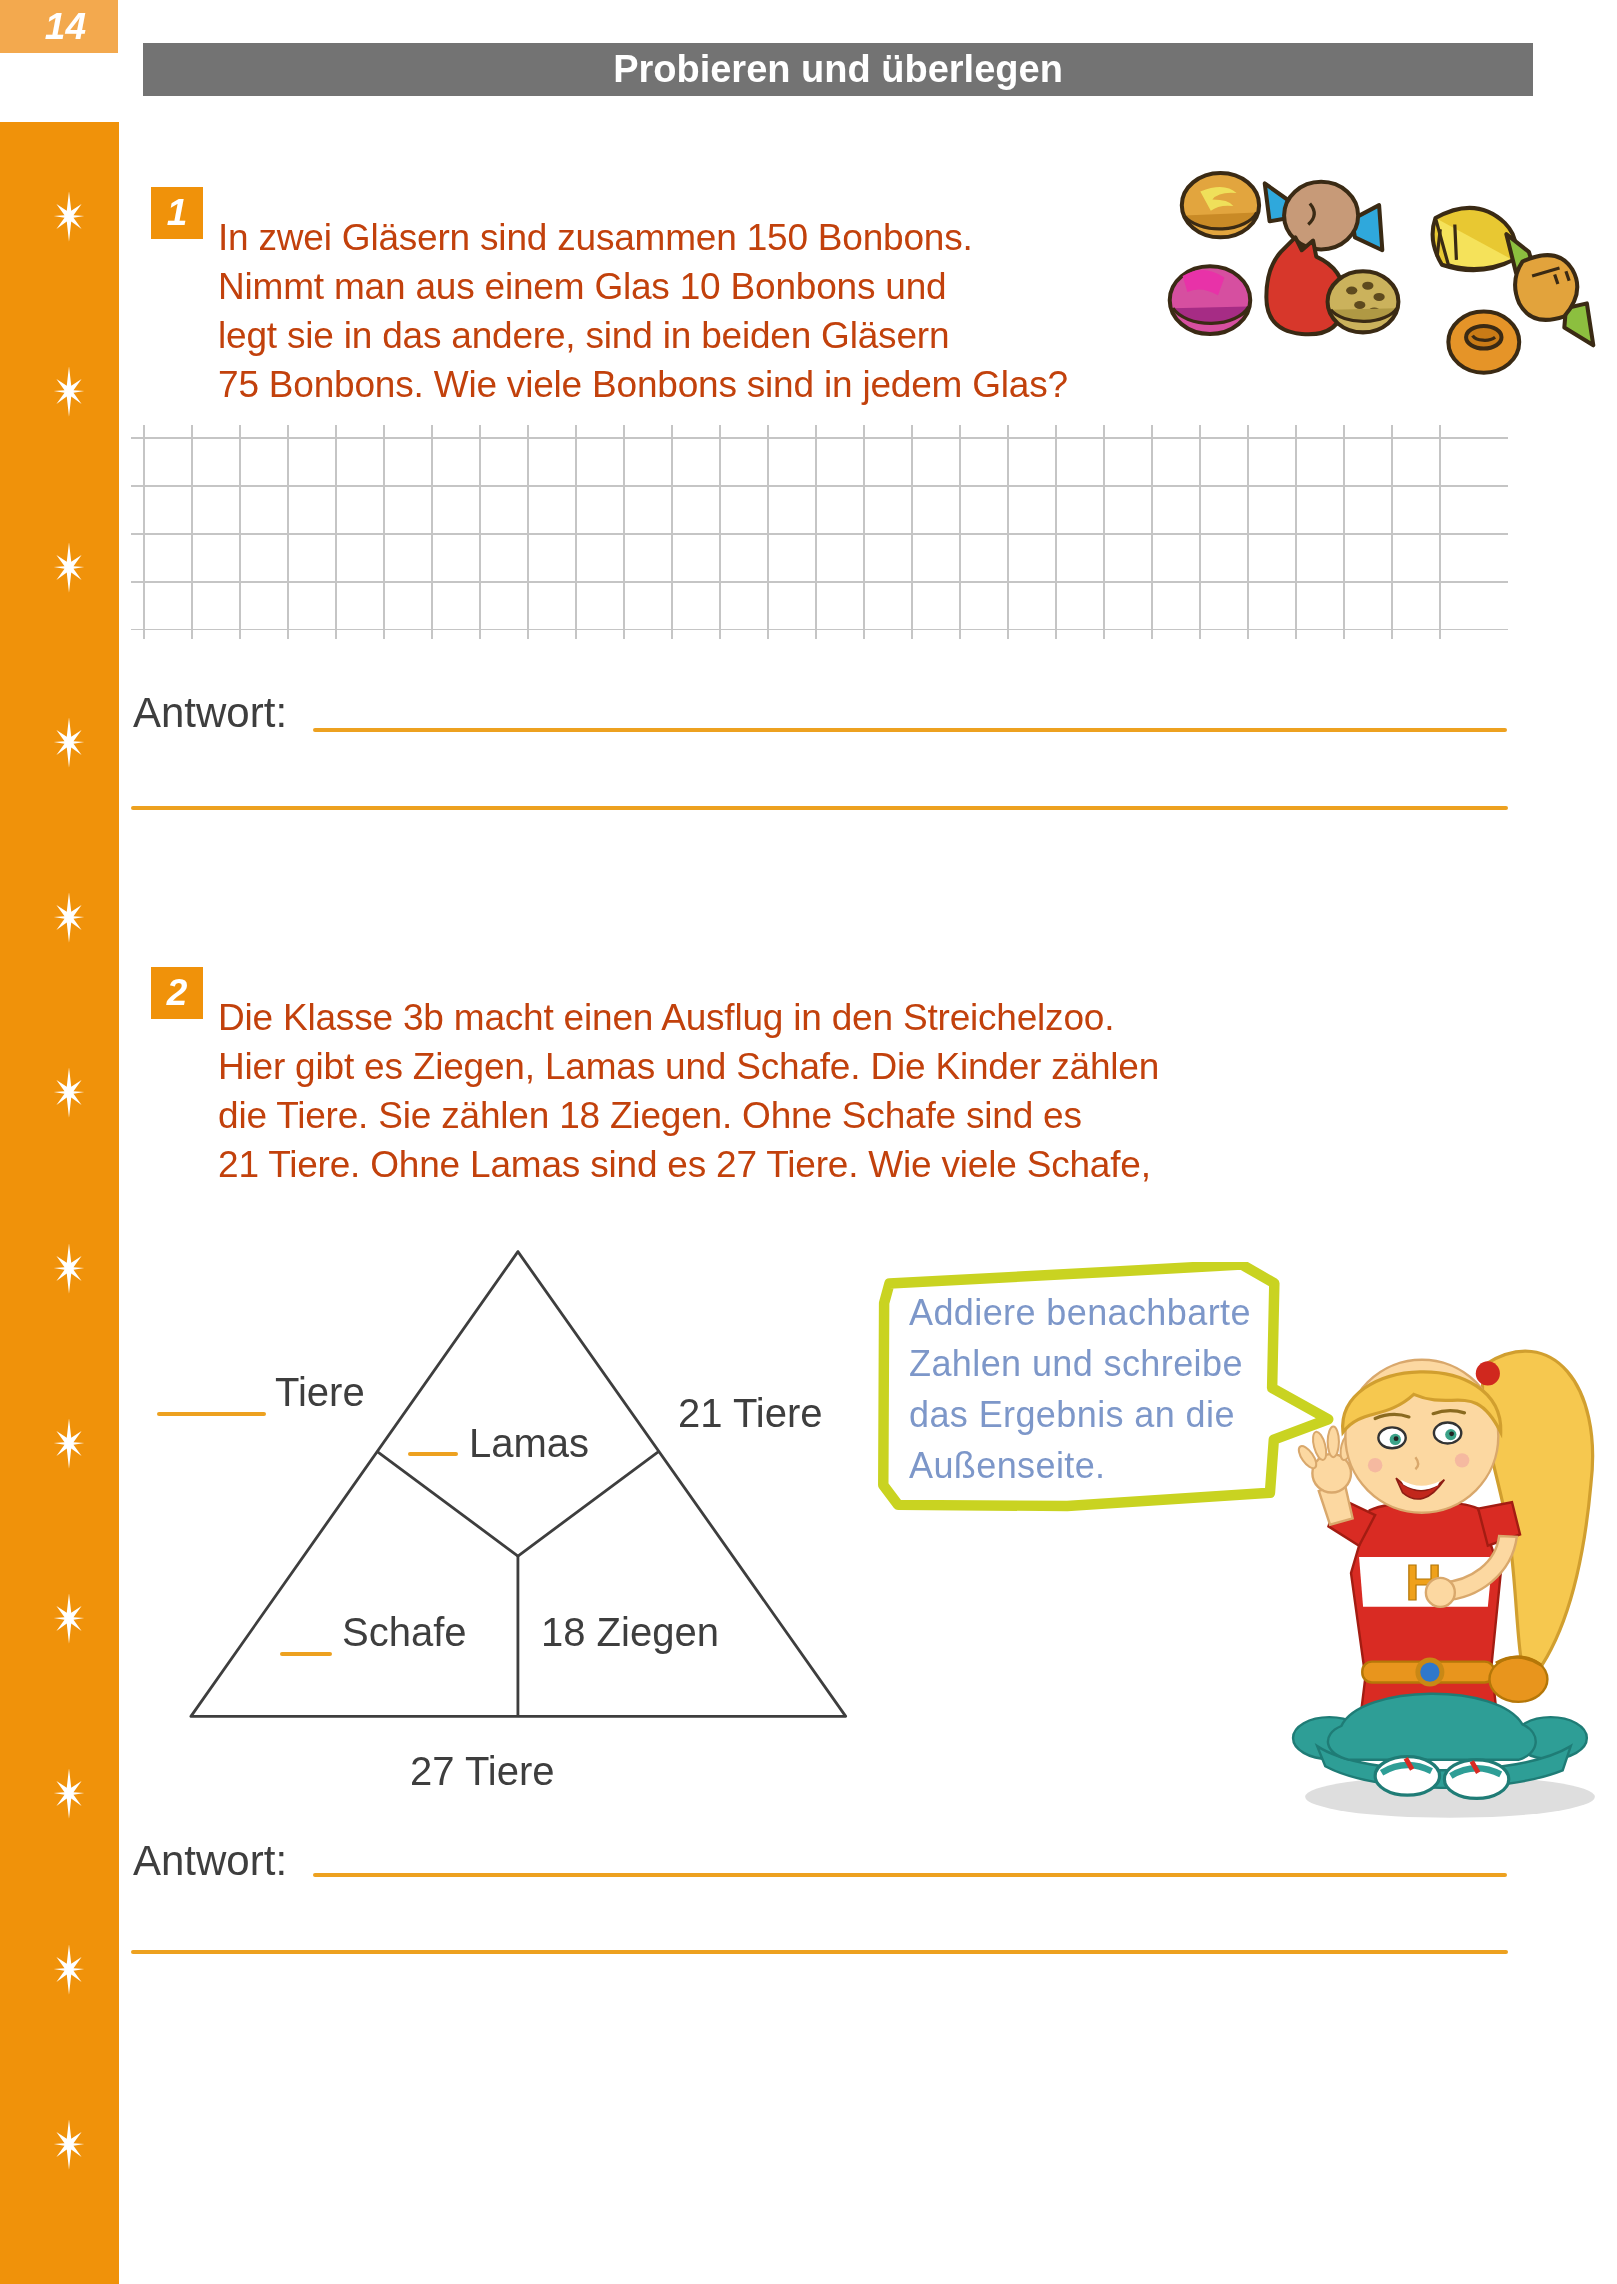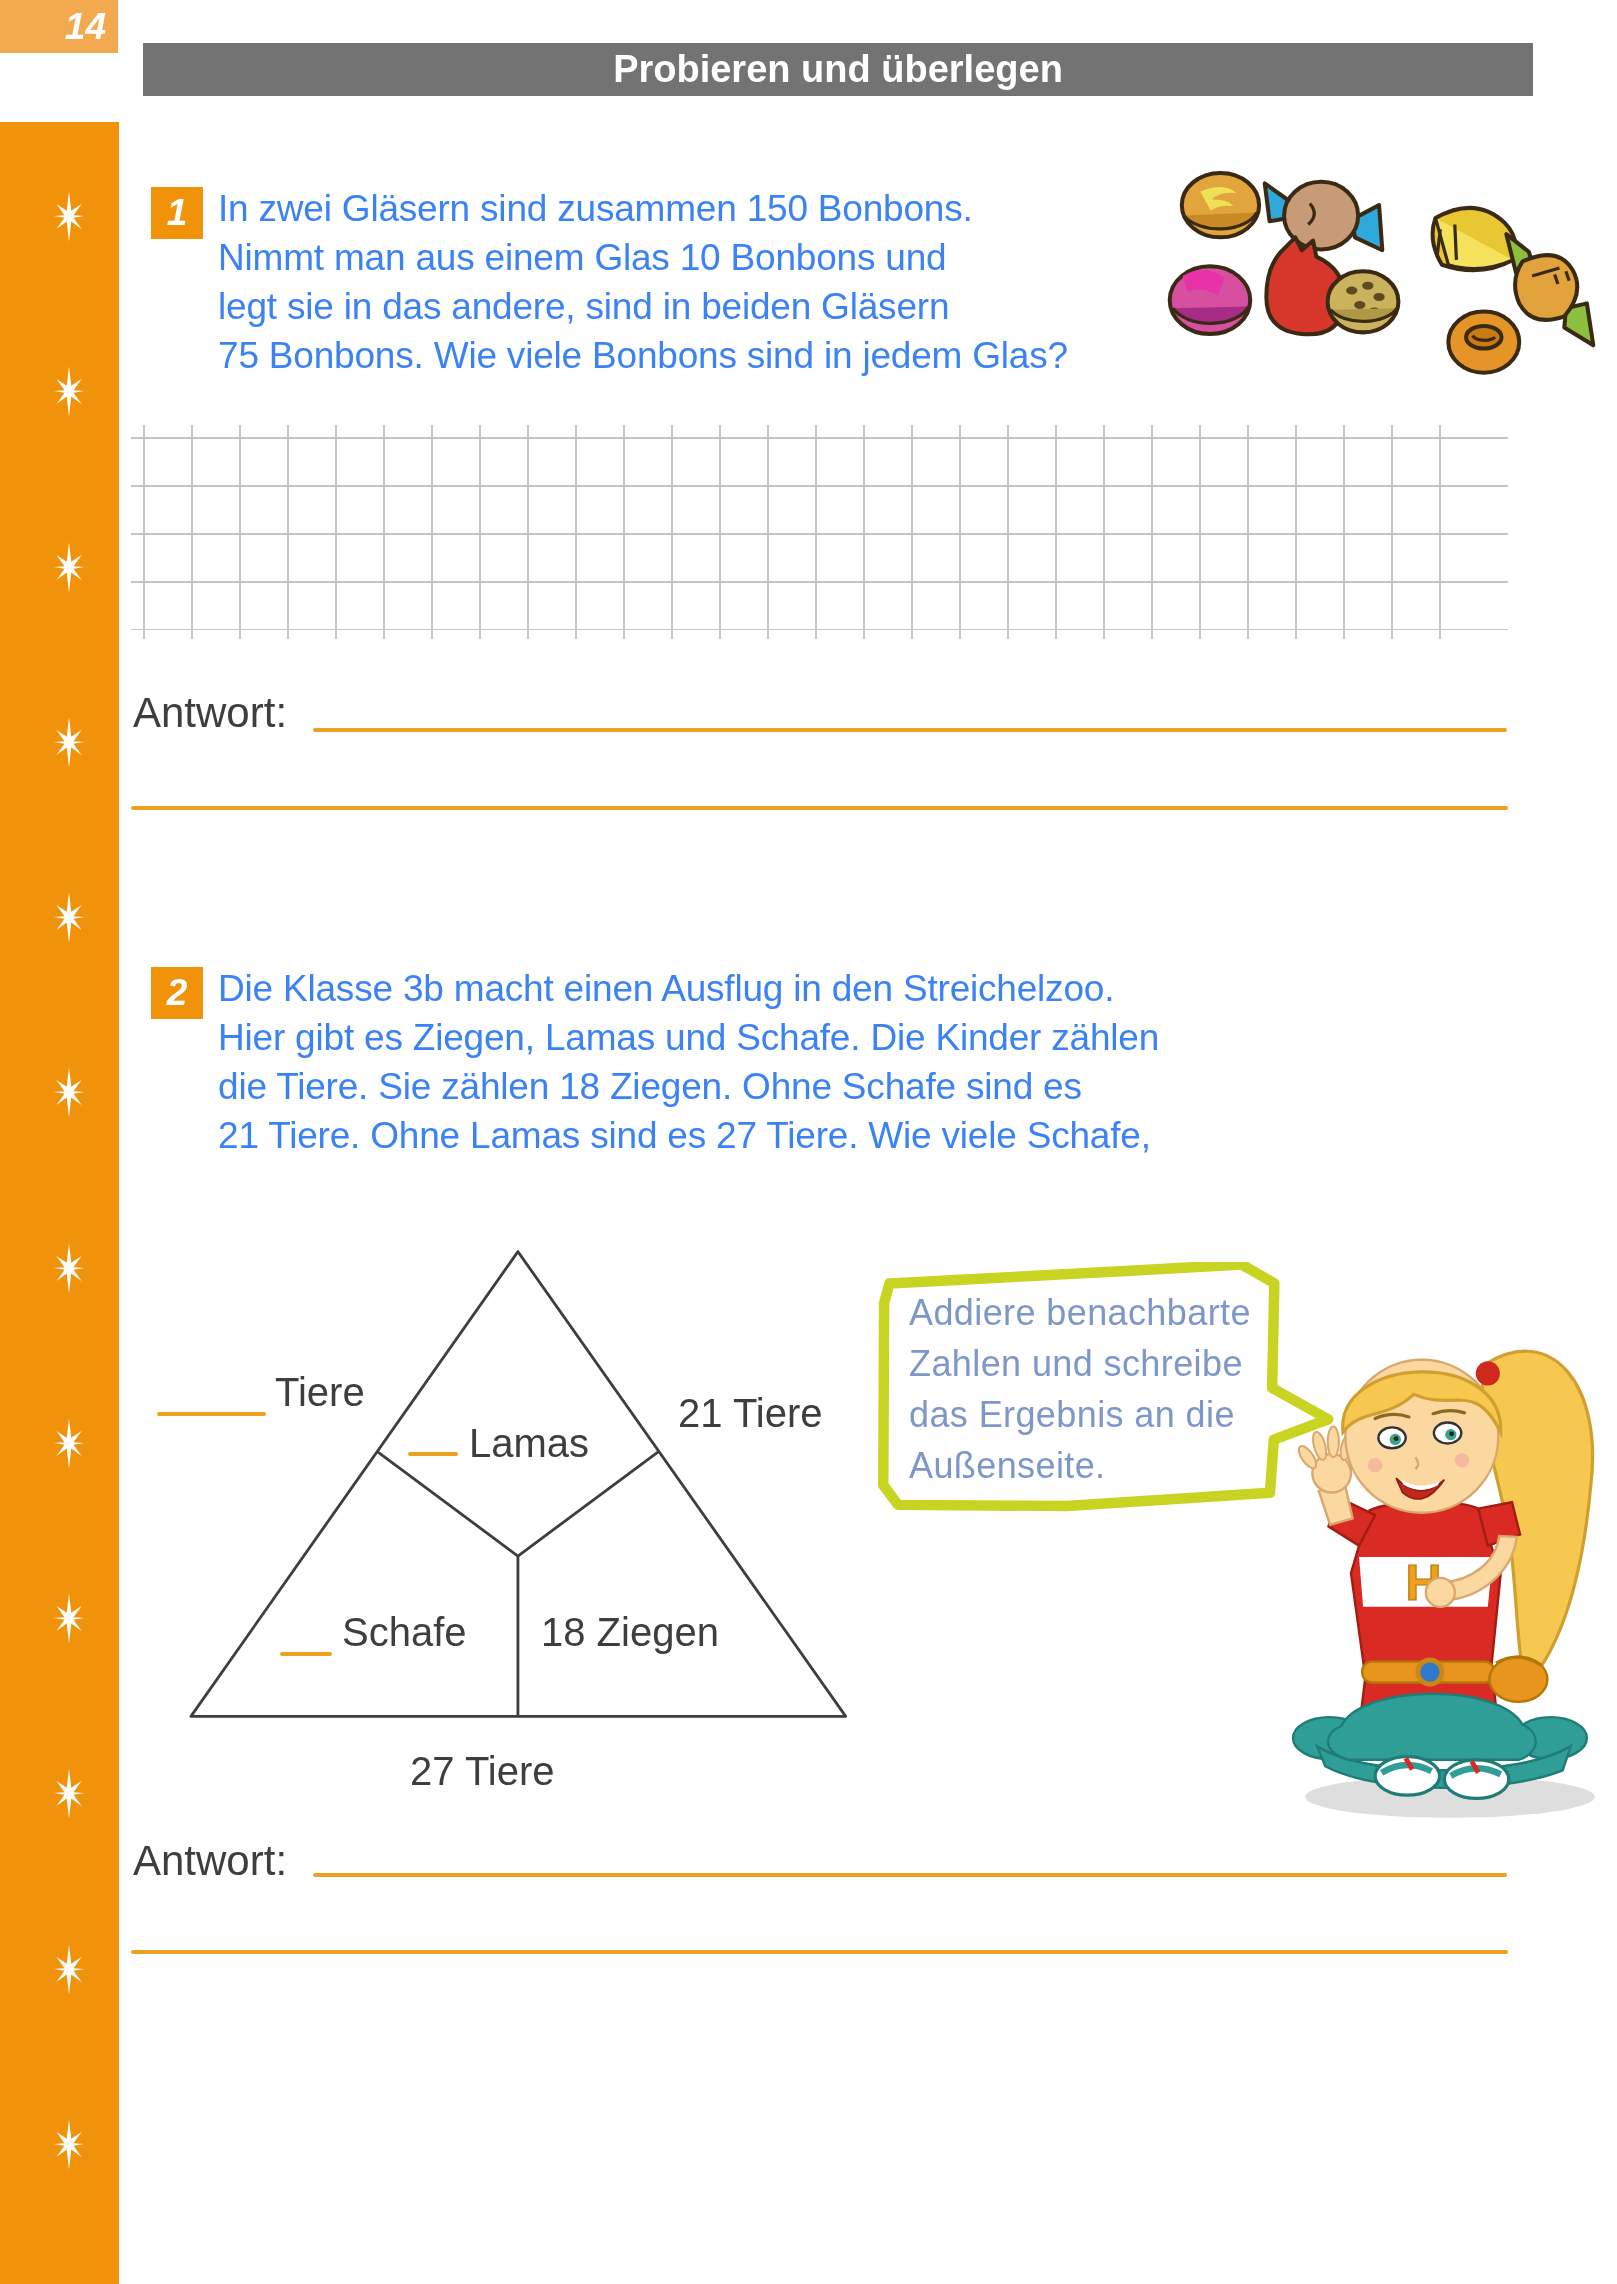--- a/index.html
+++ b/index.html
@@ -11,41 +11,41 @@
     overflow:hidden;
   }
   .abs { position:absolute; }
 
   
   .page-num-box {
     left:0; top:53; width:118px; height:53px;
     background:#F3A94E; color:#fff;
     font-size:37px; font-weight:bold; font-style:italic;
     display:flex; align-items:center; justify-content:flex-end;
-    padding-right:12px;
+    padding-right:32px;
   }
   .header-bar {
     left:143px; top:43px; width:1390px; height:53px;
     background:#737373; color:#fff;
     font-size:38px; font-weight:bold;
     display:flex; align-items:center; justify-content:center;
   }
 
   
   .sidebar { left:0; top:122px; width:119px; height:2162px; background:#F0920A; }
   .star { position:absolute; left:45px; width:48px; height:53px; }
 
   
   .task-num {
     width:52px; height:52px; background:#F0920A; color:#fff;
     font-size:37px; font-weight:bold; font-style:italic;
     display:flex; align-items:center; justify-content:center;
   }
 
-  .task-text { font-size:37px; color:#3b82f6; letter-spacing:-0.2px; }
+  .task-text { font-size:37px; color:#c2410c; letter-spacing:-0.2px;margin-top:29px; }
   .task-text div { height:49px; line-height:49px; white-space:nowrap; }
 
   .answer-label { font-size:42px; color:#3E3E3E; }
   .ans-line { height:4px; background:#EDA120; border-radius:2.4px; }
   .blank-line { height:4px; background:#EDA120; border-radius:2.4px; }
 
   
   .grid-v {
     left:143px; top:425px; width:1334px; height:214px;
     background:repeating-linear-gradient(to right, #C5C5C5 0 1.6px, transparent 1.6px 48px);

